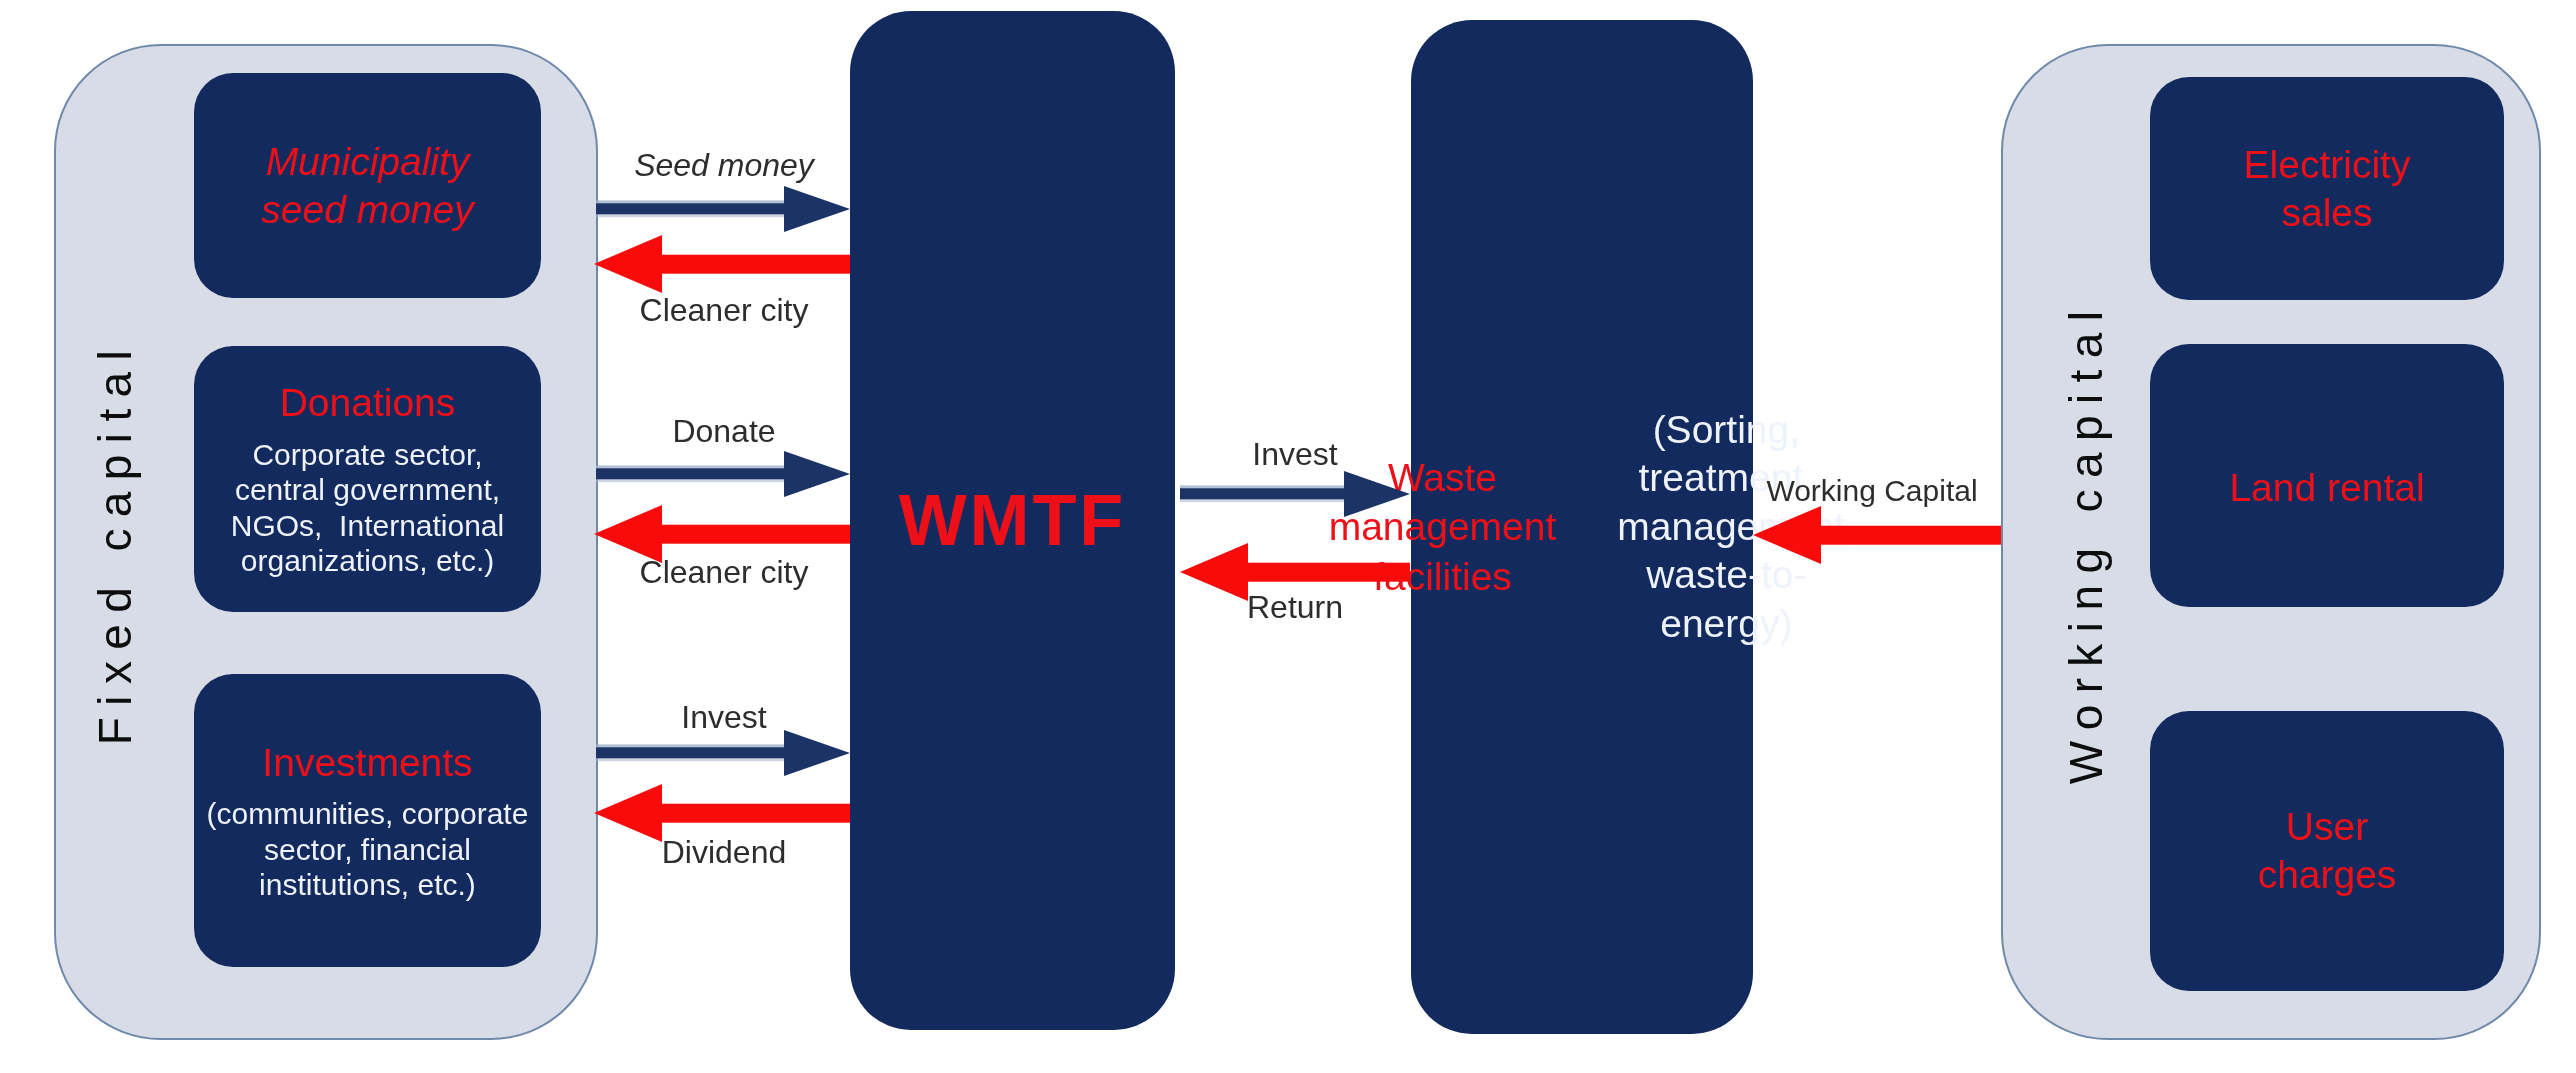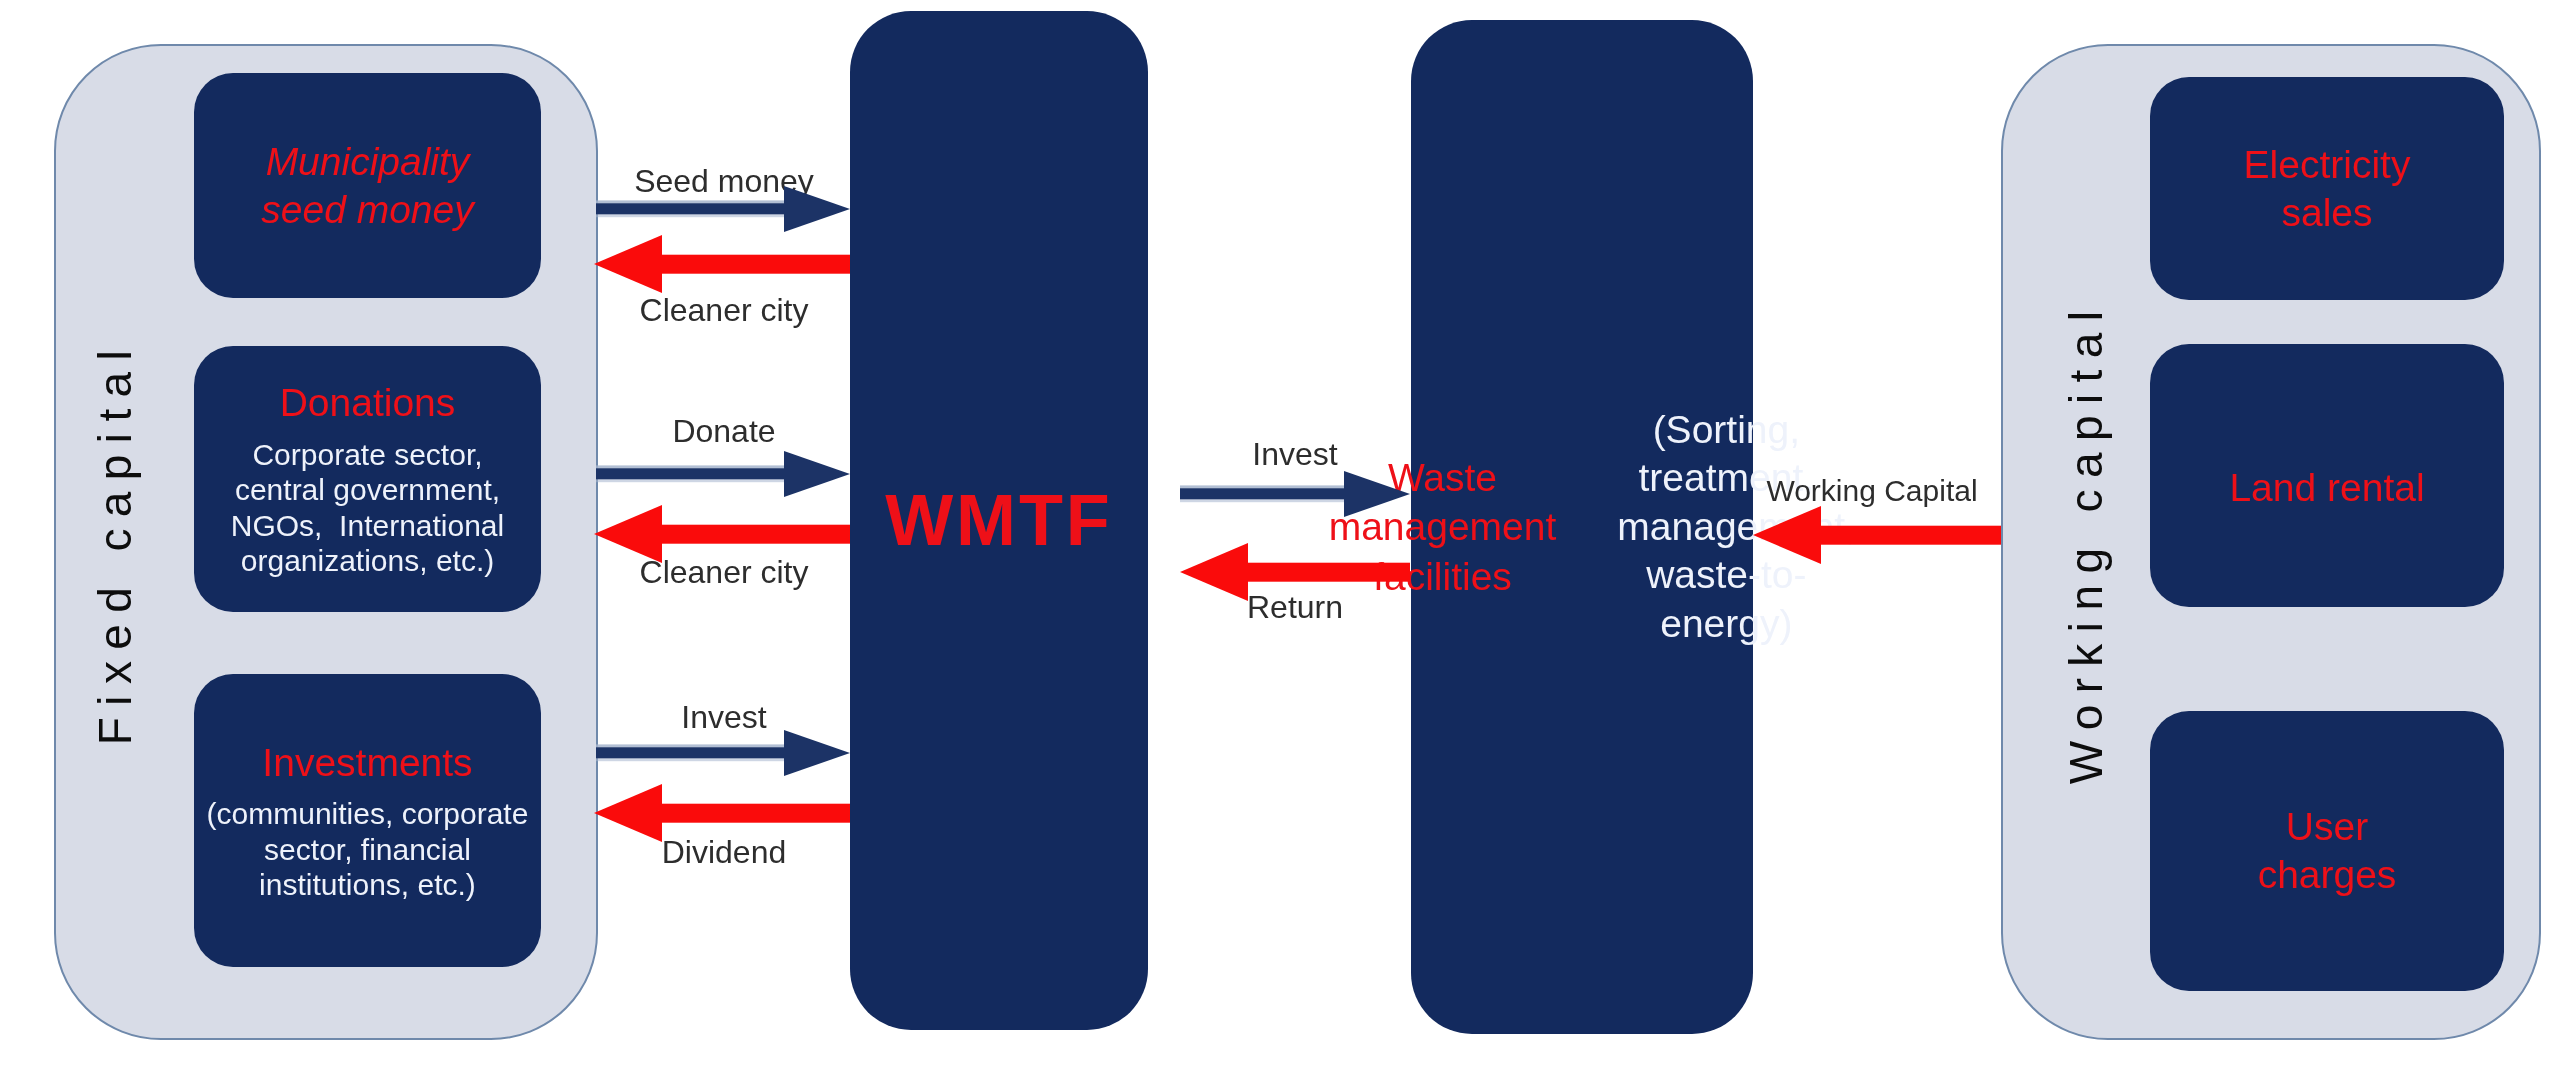--- a/index.html
+++ b/index.html
@@ -79,21 +79,21 @@
       <div class="boxtitle">Investments</div>
       <div class="boxsub" style="max-width:340px;">(communities, corporate sector, financial institutions, etc.)</div>
     </div>
 
     <div class="navybox" style="left:138px;top:300px;width:347px;height:266px;">
       <div class="boxtitle">Donations</div>
       <div class="boxsub" style="max-width:322px;">Corporate sector, central government, NGOs,  International organizations, etc.)</div>
     </div>
   </section>
 
-  <section class="bigbox" style="left:850px;top:10.7px;width:298px;height:1019px;justify-content:center;">
+  <section class="bigbox" style="left:850px;top:10.7px;width:325px;height:1019px;justify-content:center;">
     <div class="wmtf-title">WMTF</div>
   </section>
 
   <section class="bigbox facilities" style="left:1411px;top:20px;width:342px;height:1014px;">
     <div class="boxtitle fac-title">Waste management facilities</div>
     <div class="fac-sub">(Sorting, treatment, management, waste-to-energy)</div>
   </section>
 
   <section class="panel" style="left:2001px;top:44px;width:540px;height:996px;">
     <div class="vlabel" style="left:56px;">Working  capital</div>
@@ -104,21 +104,21 @@
 
     <div class="navybox" style="left:147px;top:298px;width:354px;height:263px;">
       <div class="boxtitle" style="max-width:236px;margin-top:25px;">Land rental</div>
     </div>
 
     <div class="navybox" style="left:147px;top:624px;width:354px;height:280px;margin-top:41px;">
       <div class="boxtitle" style="max-width:215px;">User charges</div>
     </div>
   </section>
 
-  <div class="flow-label" style="left:604px;width:240px;top:163px;">Seed money</div>
+  <div class="flow-label" style="left:604px;width:240px;top:147px;font-style:italic;">Seed money</div>
   <div class="arrow navy right" style="left:596px;top:184px;width:254px;">
     <div class="shaft"></div>
     <div class="head"></div>
   </div>
   <div class="arrow red left" style="left:594px;top:232px;width:256px;">
     <div class="shaft"></div>
     <div class="head"></div>
   </div>
   <div class="flow-label" style="left:604px;width:240px;top:292px;">Cleaner city</div>
 

